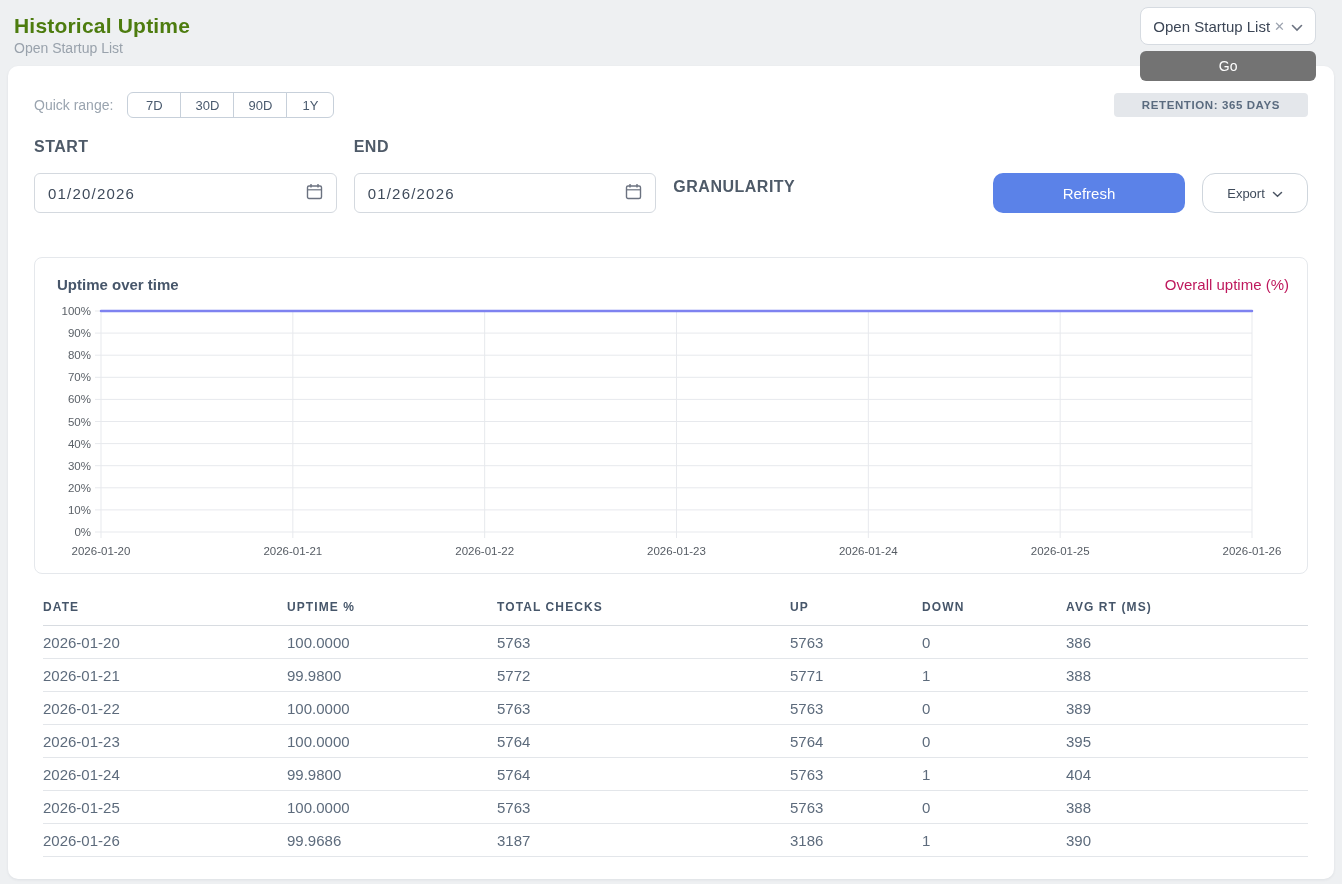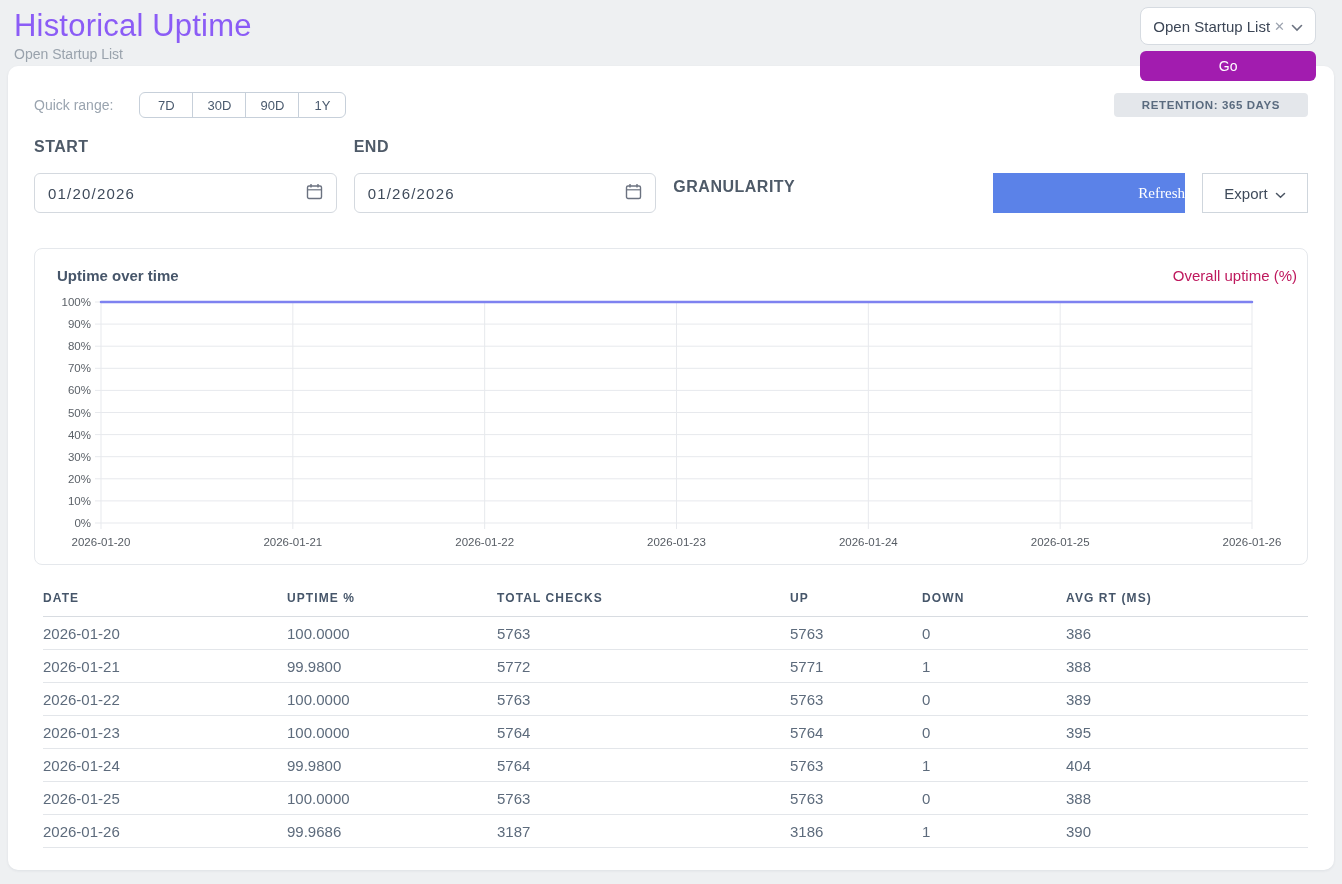--- a/index.html
+++ b/index.html
@@ -8,83 +8,83 @@
     font-family:"Liberation Sans", sans-serif;
     background:#eef0f2;
     color:#3f4b5b;
     overflow:hidden;
   }
   
   .page-header {
     display:flex; justify-content:space-between; align-items:center;
     padding:10px 26px 6px 14px; height:66px;
   }
-  .title-block h1 { font-size:31px; font-weight:400; color:#8b5cf6; letter-spacing:.2px; }
+  .title-block h1 { font-size:21px; font-weight:700; color:#4d7c0f; letter-spacing:.2px; }
   .title-block .subtitle { font-size:14px; color:#99a2ac; margin-top:2px; }
   .header-controls { display:flex; gap:6px;flex-direction:column; }
   .status-page-label { font-size:11px; font-weight:700; letter-spacing:.6px; color:#5f6b7a; }
   .status-select {
     display:flex; align-items:center; gap:6px; background:#fff;
     border:1px solid #d6dbe1; border-radius:8px; height:38px; padding:0 12px;
     font-size:15px; color:#3c4656; cursor:pointer; min-width:160px;
   }
   .status-select .clear-x { color:#9ca3af; font-size:13px; margin-left:-2px; }
   .go-btn {
-    background:#a21caf; color:#fff; border:none; border-radius:6px;
+    background:#737373; color:#fff; border:none; border-radius:6px;
     height:30px; padding:0 13px; font-size:14px; font-family:inherit; cursor:pointer;
   }
   
   .main-card {
     background:#fff; border-radius:10px; margin:0 8px;
     box-shadow:0 1px 3px rgba(20,30,50,.07);
     padding:26px 26px 22px 26px; min-height:798px;
   }
   
   .quickrow { display:flex; align-items:center; justify-content:space-between;gap:15px; }
   .quickrow-left { display:flex; align-items:center; gap:14px; }
   .quick-label { font-size:14px; color:#9aa4af; }
   .seg-group { display:flex; }
   .seg-btn {
     background:#fff; border:1px solid #c7d0da; color:#4a5a6e;
     font-size:13px; font-family:inherit; padding:4px 0; width:54px; text-align:center;
     margin-left:-1px; cursor:pointer; height:26px;
   }
-  .seg-btn:first-child { border-radius:6px 0 0 6px; margin-left:12px; }
+  .seg-btn:first-child { border-radius:6px 0 0 6px; margin-left:0; }
   .seg-btn:last-child { border-radius:0 6px 6px 0; width:48px; }
   .retention-badge {
     background:#e4e7eb; color:#5a6b7f; font-size:11.5px; font-weight:700;
     letter-spacing:.6px; border-radius:4px; padding:6px 28px;
   }
   
   .filter-row { display:flex; align-items:flex-end; gap:17px; margin-top:20px; }
   .field { flex:1 1 0; }
   .field-label {
     font-size:16px; letter-spacing:.5px; color:#4e5a68; font-weight:600;
     display:block; margin-bottom:17px;
   }
   .input-box {
     display:flex; align-items:center; justify-content:space-between;
     border:1px solid #d4d9df; border-radius:6px; height:40px; padding:5px 13px;
     font-size:15px; color:#3f4b5b; background:#fff; cursor:text;
   }
   .input-box .date-text { letter-spacing:1.2px; }
   .select-box { cursor:pointer; }
   .refresh-btn {
-    background:#5b82e8; color:#fff; border:none; border-radius:0;
-    width:192px; height:40px; font-size:15px; font-family:Liberation Serif, serif; cursor:pointer;text-align:right;
+    background:#5b82e8; color:#fff; border:none; border-radius:10px;
+    width:192px; height:40px; font-size:15px; font-family:Liberation Sans, sans-serif; cursor:pointer;
   }
   .export-btn {
-    background:#fff; border:1px solid #cfd6dd; border-radius:0; width:106px; height:40px;
-    font-size:15px; color:#3f4b5b; font-family:inherit; cursor:pointer;
+    background:#fff; border:1px solid #cfd6dd; border-radius:13px; width:106px; height:40px;
+    font-size:13px; color:#3f4b5b; font-family:inherit; cursor:pointer;
     display:flex; align-items:center; justify-content:center; gap:7px;
   }
   
   .chart-card {
-    border:1px solid #e5e8ec; border-radius:8px; margin-top:35px;
-    padding:18px 8px 12px 20px;
+    border:1px solid #e5e8ec; border-radius:8px; margin-top:44px;
+    padding:18px 16px 12px 20px;
   }
   .chart-head { display:flex; justify-content:space-between; align-items:center; padding:0 2px 10px 2px; }
   .chart-title { font-size:15px; font-weight:700; color:#47566a; }
   .chart-legend { font-size:15px; color:#be185d;text-align:right; }
   .chart-svg { display:block; }
   
   .table-wrap { margin:26px 0 0 9px; }
   table { border-collapse:collapse; width:100%; table-layout:fixed; }
   th {
     text-align:left; font-size:12px; letter-spacing:1.1px; color:#46566a;

